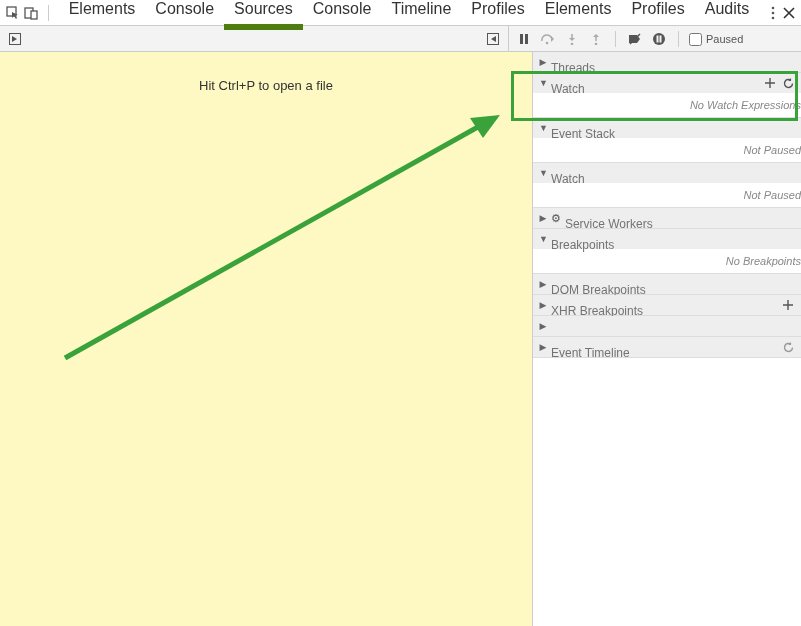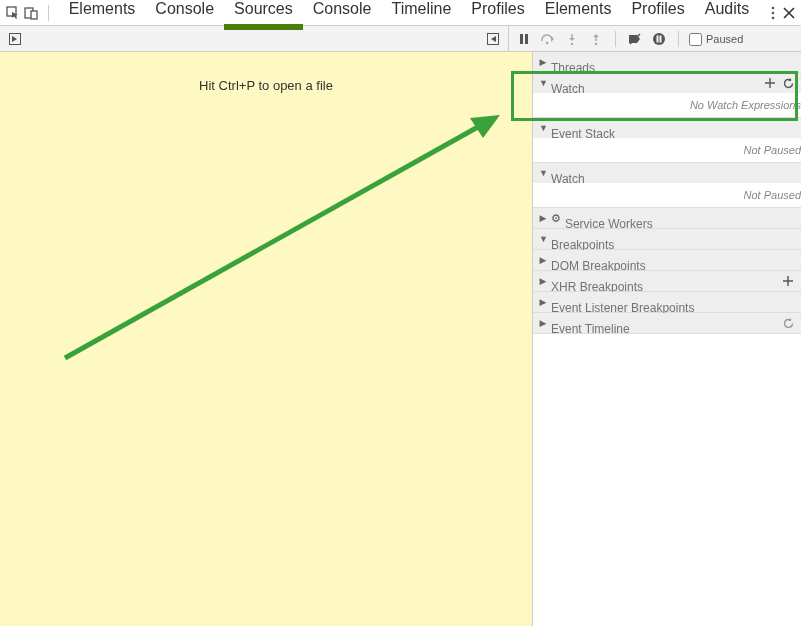--- a/index.html
+++ b/index.html
@@ -211,20 +211,21 @@
         <span class="gear">⚙</span>
         <span class="label">Service Workers</span>
       </div>
     </div>
 
     <div class="section">
       <div class="sec-header">
         <span class="tri">▼</span>
         <span class="label">Breakpoints</span>
       </div>
+      <div class="sec-body-msg">No Breakpoints</div>
     </div>
 
     <div class="section">
       <div class="sec-header">
         <span class="tri">▶</span>
         <span class="label">DOM Breakpoints</span>
       </div>
     </div>
 
     <div class="section">
@@ -236,21 +237,20 @@
           <svg width="10" height="10" viewBox="0 0 10 10">
               <path d="M5 0 L5 10 M0 5 L10 5" stroke="#555" stroke-width="1.4"></path>
             </svg>
         </span>
       </div>
     </div>
 
     <div class="section">
       <div class="sec-header">
         <span class="tri">▶</span>
-        <span class="label">Event Listener Breakpoints</span>
       </div>
     </div>
 
     <div class="section">
       <div class="sec-header">
         <span class="tri">▶</span>
         <span class="label">Event Timeline</span>
         <span class="spacer"></span>
         <span class="hicon">
           <svg width="11" height="11" viewBox="0 0 11 11">

